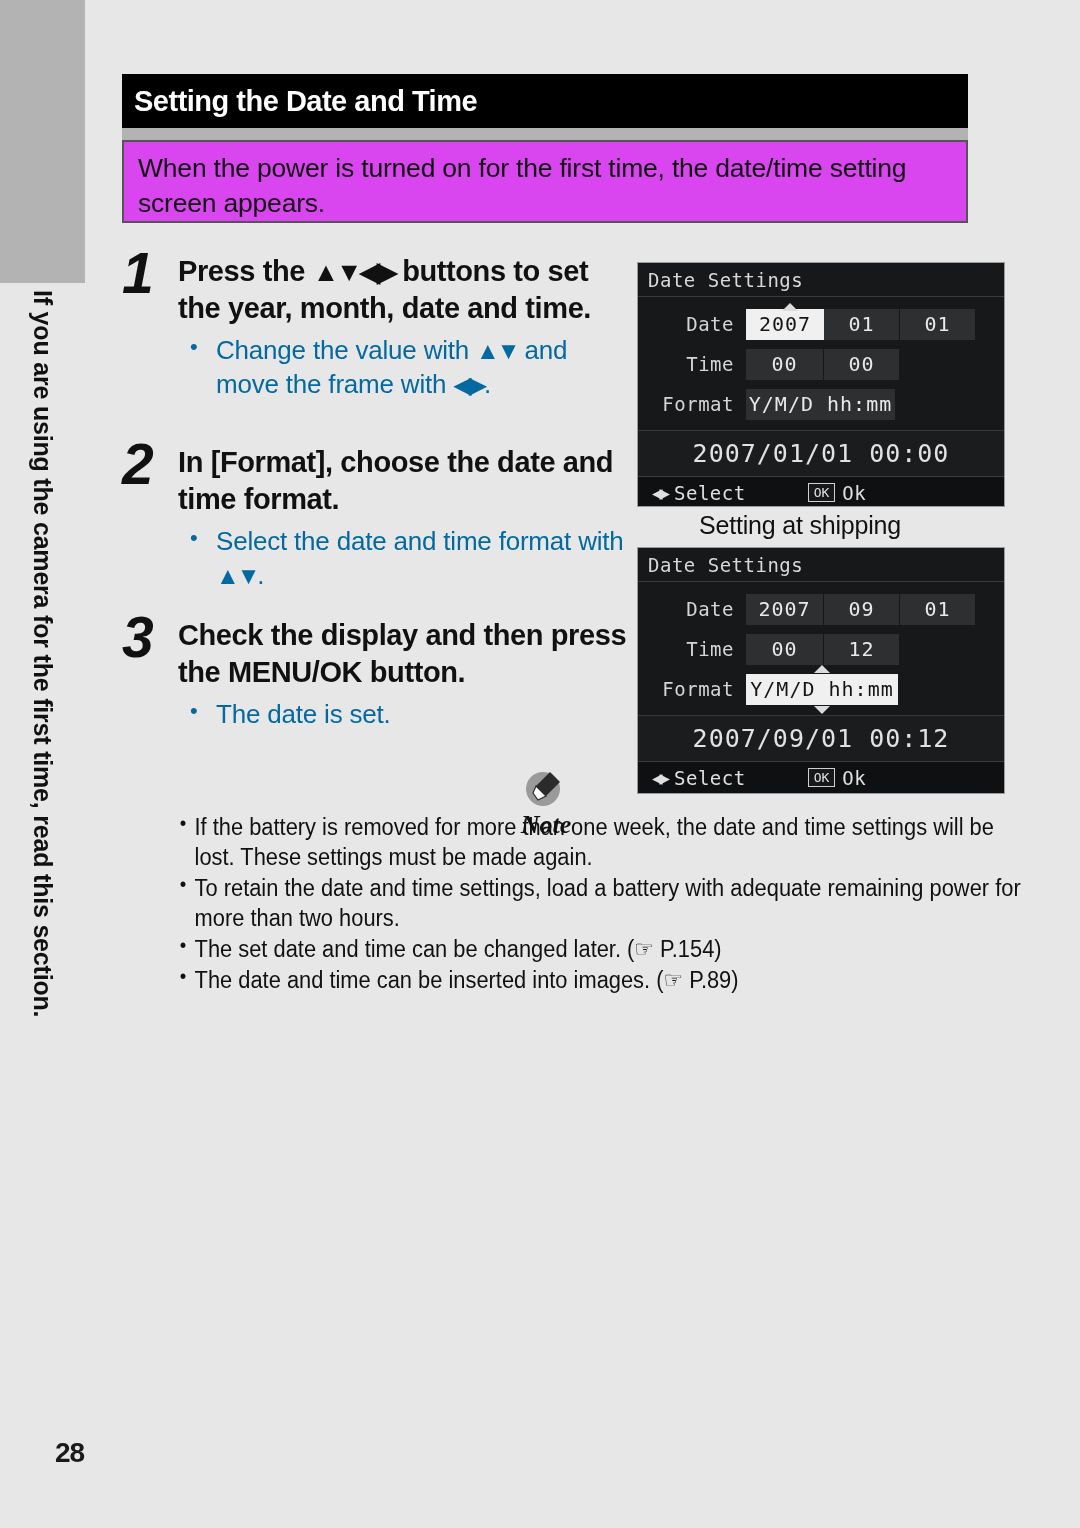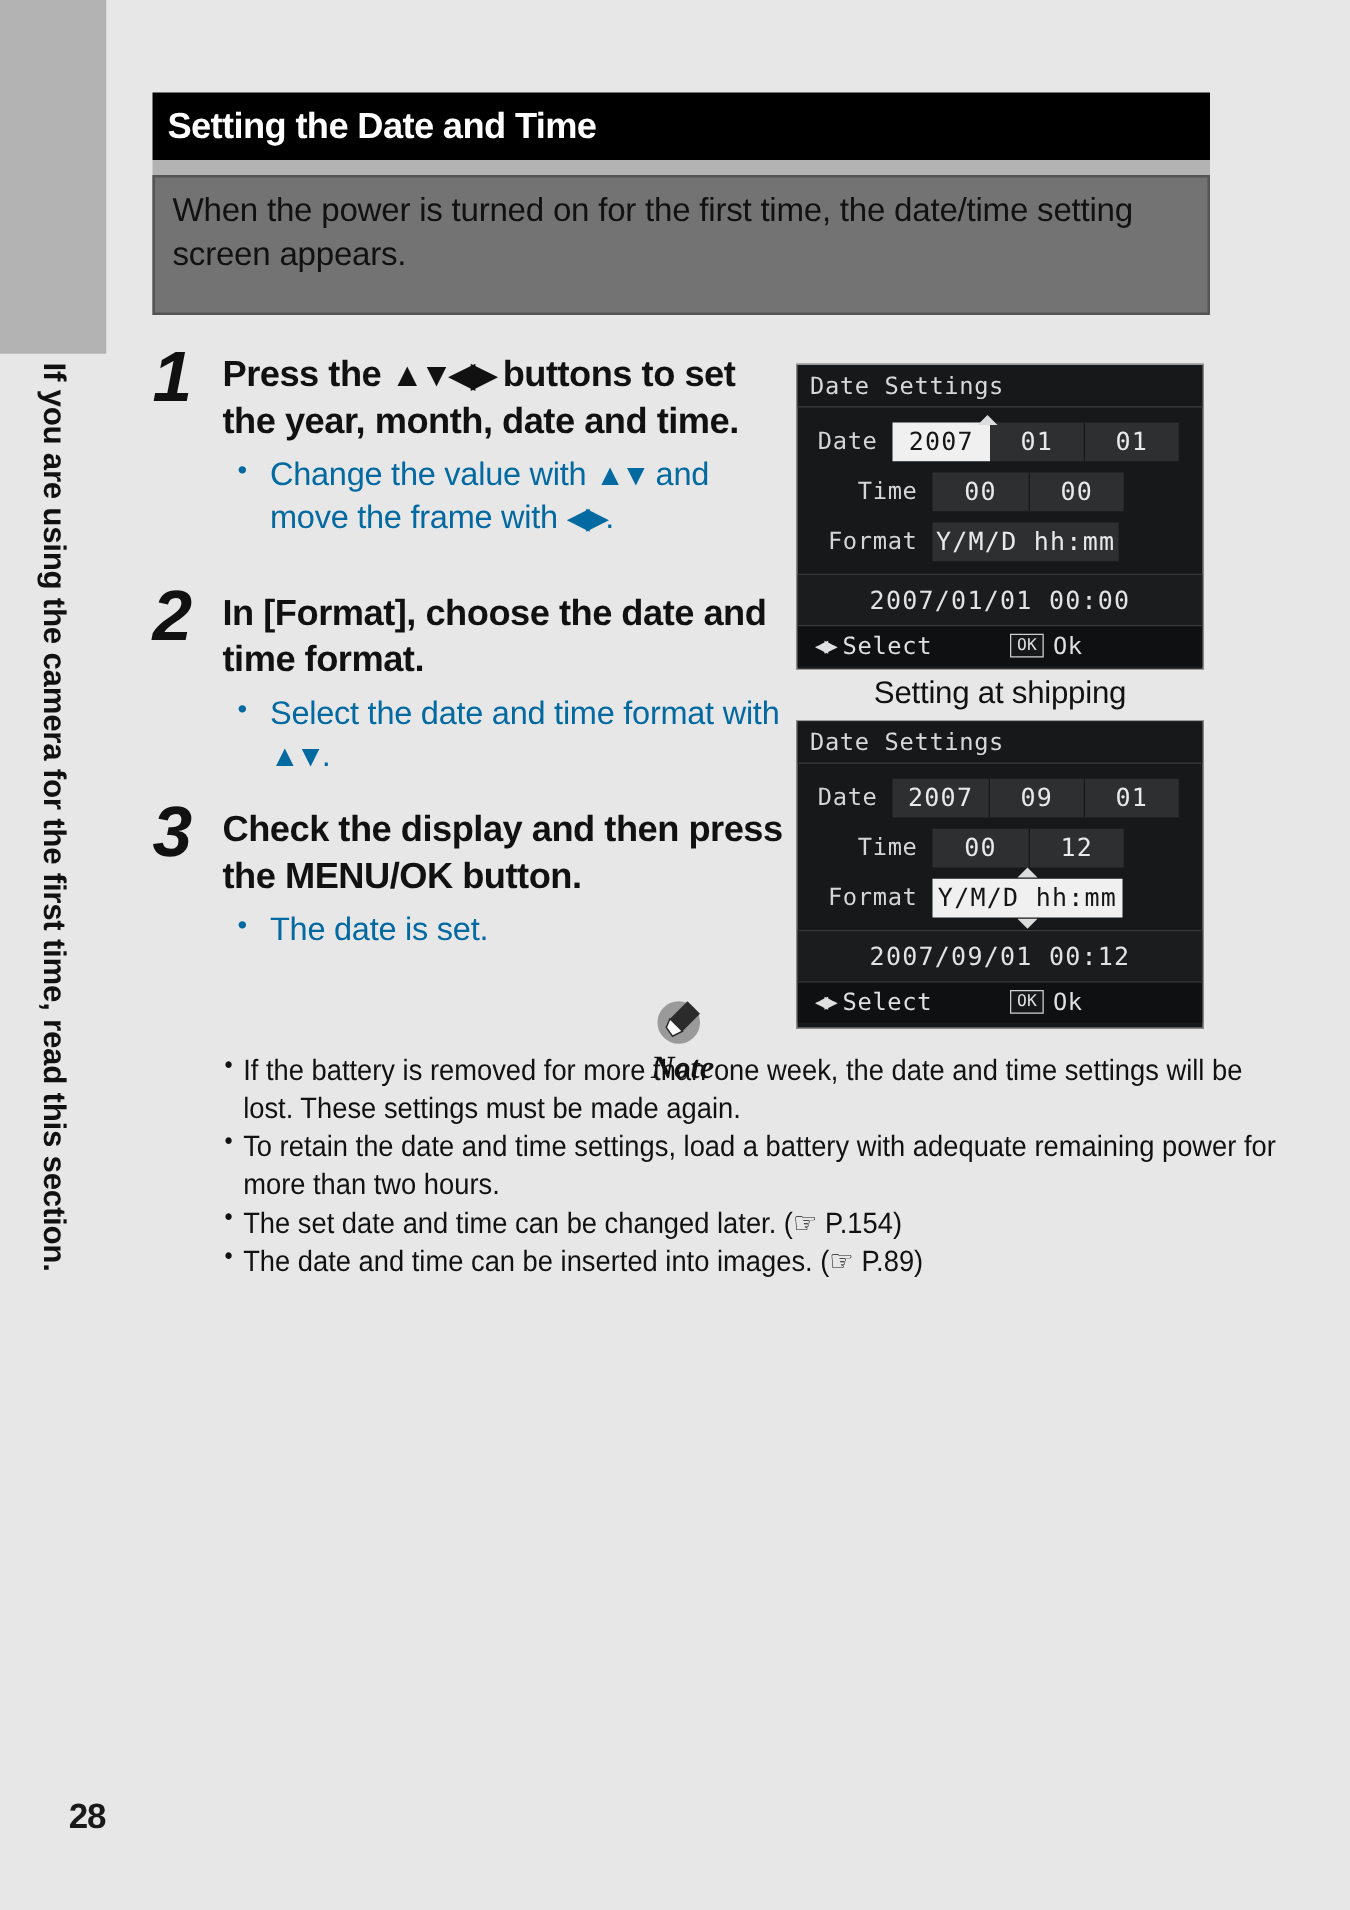--- a/index.html
+++ b/index.html
@@ -77,22 +77,22 @@
     letter-spacing: -0.5px;
   }
   .title-underbar {
     height: 12px;
     background: #b3b3b3;
   }
 
   
   .intro-box {
     border: 2px solid #555;
-    background: #737373;
-    padding: 9px 14px 29px 14px;
+    background: #d946ef;
+    padding: 9px 14px 0 14px;
     box-sizing: border-box;
   }
   .intro-box p {
     margin: 0;
     font-size: 26.5px;
     line-height: 1.32;
     color: #111;
     letter-spacing: -0.2px;
   }
 
@@ -149,21 +149,21 @@
     left: 12px;
     top: -1px;
     font-size: 22px;
   }
 
   .arrows { letter-spacing: -3px; font-size: 0.92em; }
 
   
   .lcd {
     position: absolute;
-    width: 326px;
+    width: 368px;
     background: #17181a;
     border: 1px solid #9a9a9a;
     box-sizing: border-box;
     font-family: "DejaVu Sans Mono", monospace;
     color: #e8e8e8;
     overflow: hidden;
   }
   .lcd-1 { left: 515px; top: 9px; height: 245px; }
   .lcd-2 { left: 515px; top: 294px; height: 247px; }
 
@@ -223,21 +223,21 @@
     position: absolute;
     width: 0; height: 0;
     border-left: 8px solid transparent;
     border-right: 8px solid transparent;
   }
   .caret.up   { border-bottom: 8px solid #dcdcdc; }
   .caret.down { border-top: 8px solid #dcdcdc; }
 
   .lcd-summary {
     text-align: center;
-    font-size: 20px;
+    font-size: 25px;
     letter-spacing: 1px;
     padding: 8px 0 8px 0;
     border-top: 1px solid #36383a;
     color: #e2e2e2;
     background: #1b1c1e;
   }
   .lcd-foot {
     display: flex;
     align-items: center;
     font-size: 19px;

